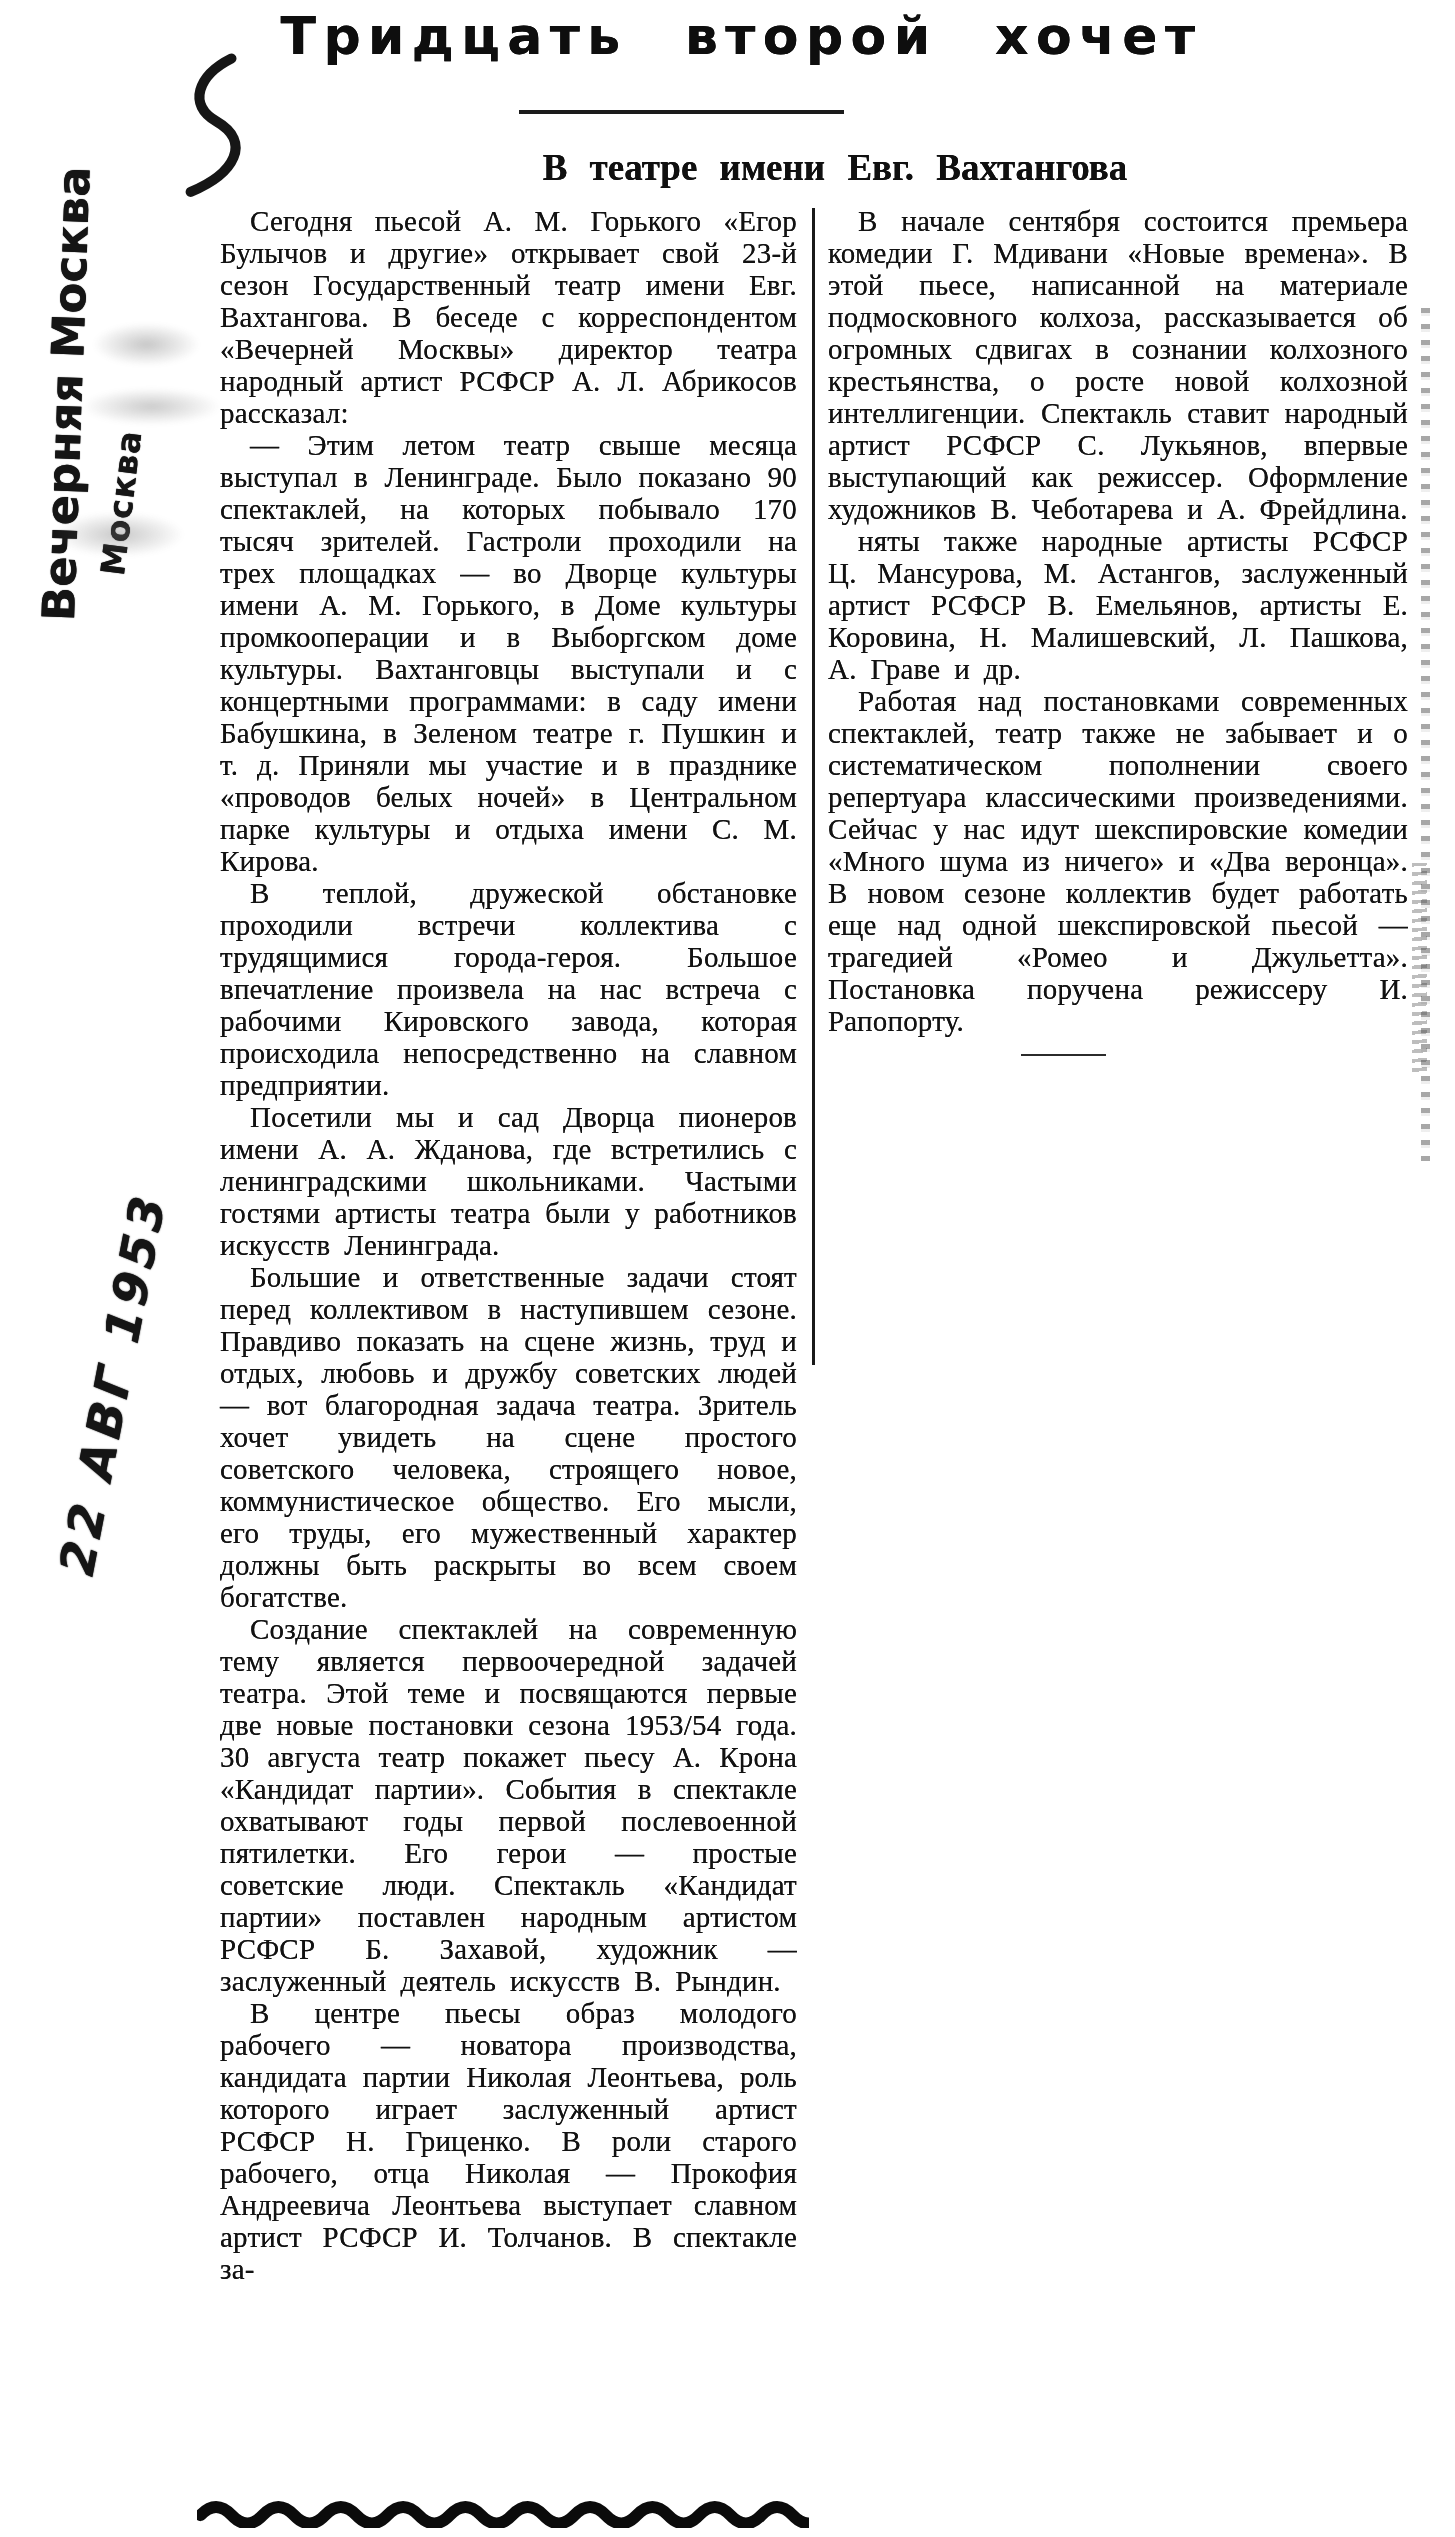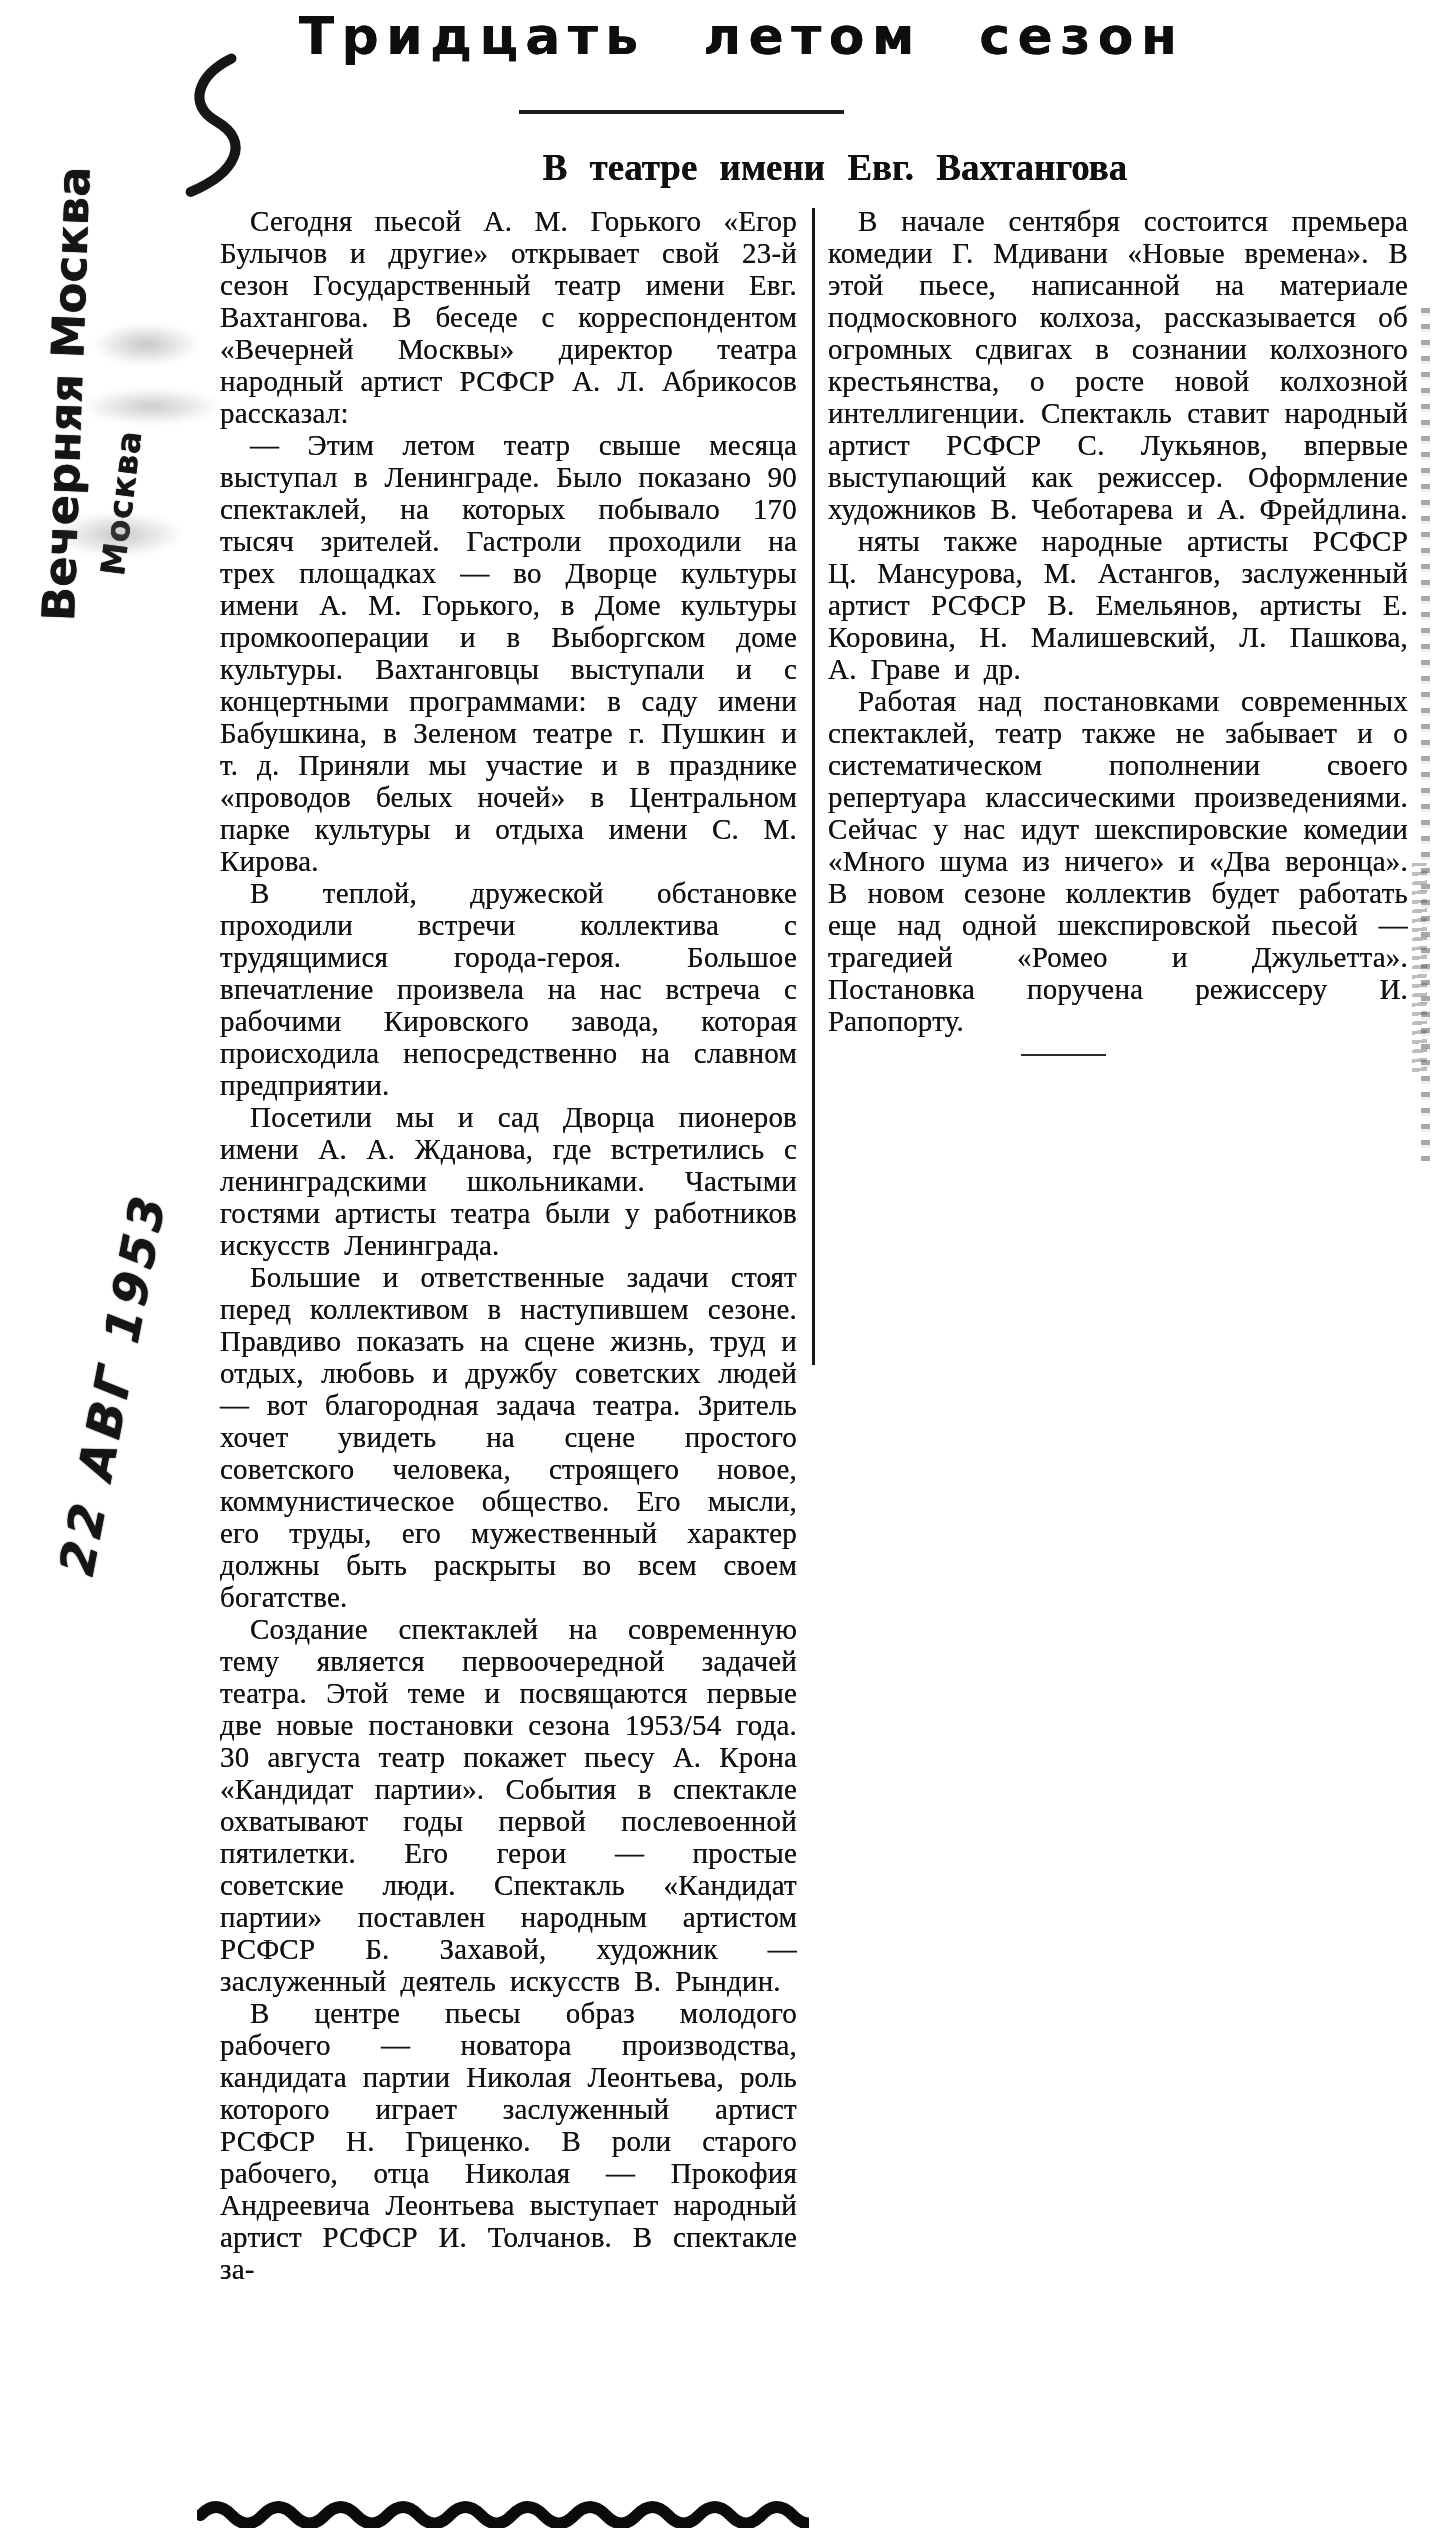--- a/index.html
+++ b/index.html
@@ -121,40 +121,40 @@
       rgba(70,70,70,0.5) 0 3.7px,
       transparent 3.7px 9.3px);
     filter:blur(0.7px); opacity:0.7;
   }
 </style>
 </head>
 <body>
 
 <div class="page">
 
-  <div class="title">Тридцать летом сезон</div>
+  <div class="title">Тридцать второй хочет</div>
   <div class="title-rule"></div>
   <div class="subtitle">В театре имени Евг. Вахтангова</div>
 
   <svg class="hand-mark" width="88" height="153" viewBox="0 0 95 165">
     <path d="M 18,152 C 66,132 84,98 46,76 C 14,58 26,26 62,8" fill="none" stroke="#161616" stroke-width="11" stroke-linecap="round"></path>
   </svg>
 
   <div class="stamp stamp-main">Вечерняя Москва</div>
   <div class="stamp stamp-city">Москва</div>
   <div class="stamp stamp-date">22 АВГ 1953</div>
 
   <div class="col col-left">
     <p>Сегодня пьесой А. М. Горького «Егор Булычов и другие» открывает свой 23-й сезон Государственный театр имени Евг. Вахтангова. В беседе с корреспондентом «Вечерней Москвы» директор театра народный артист РСФСР А. Л. Абрикосов рассказал:</p>
     <p>— Этим летом театр свыше месяца выступал в Ленинграде. Было показано 90 спектаклей, на которых побывало 170 тысяч зрителей. Гастроли проходили на трех площадках — во Дворце культуры имени А. М. Горького, в Доме культуры промкооперации и в Выборгском доме культуры. Вахтанговцы выступали и с концертными программами: в саду имени Бабушкина, в Зеленом театре г. Пушкин и т. д. Приняли мы участие и в празднике «проводов белых ночей» в Центральном парке культуры и отдыха имени С. М. Кирова.</p>
     <p>В теплой, дружеской обстановке проходили встречи коллектива с трудящимися города-героя. Большое впечатление произвела на нас встреча с рабочими Кировского завода, которая происходила непосредственно на славном предприятии.</p>
     <p>Посетили мы и сад Дворца пионеров имени А. А. Жданова, где встретились с ленинградскими школьниками. Частыми гостями артисты театра были у работников искусств Ленинграда.</p>
     <p>Большие и ответственные задачи стоят перед коллективом в наступившем сезоне. Правдиво показать на сцене жизнь, труд и отдых, любовь и дружбу советских людей — вот благородная задача театра. Зритель хочет увидеть на сцене простого советского человека, строящего новое, коммунистическое общество. Его мысли, его труды, его мужественный характер должны быть раскрыты во всем своем богатстве.</p>
     <p>Создание спектаклей на современную тему является первоочередной задачей театра. Этой теме и посвящаются первые две новые постановки сезона 1953/54 года. 30 августа театр покажет пьесу А. Крона «Кандидат партии». События в спектакле охватывают годы первой послевоенной пятилетки. Его герои — простые советские люди. Спектакль «Кандидат партии» поставлен народным артистом РСФСР Б. Захавой, художник — заслуженный деятель искусств В. Рындин.</p>
-    <p>В центре пьесы образ молодого рабочего — новатора производства, кандидата партии Николая Леонтьева, роль которого играет заслуженный артист РСФСР Н. Гриценко. В роли старого рабочего, отца Николая — Прокофия Андреевича Леонтьева выступает народный артист РСФСР И. Толчанов. В спектакле за-</p>
+    <p>В центре пьесы образ молодого рабочего — новатора производства, кандидата партии Николая Леонтьева, роль которого играет заслуженный артист РСФСР Н. Гриценко. В роли старого рабочего, отца Николая — Прокофия Андреевича Леонтьева выступает славном артист РСФСР И. Толчанов. В спектакле за-</p>
   </div>
 
   <div class="column-divider"></div>
 
   <div class="col col-right">
     <p>В начале сентября состоится премьера комедии Г. Мдивани «Новые времена». В этой пьесе, написанной на материале подмосковного колхоза, рассказывается об огромных сдвигах в сознании колхозного крестьянства, о росте новой колхозной интеллигенции. Спектакль ставит народный артист РСФСР С. Лукьянов, впервые выступающий как режиссер. Оформление художников В. Чеботарева и А. Фрейдлина.</p>
     <p>няты также народные артисты РСФСР Ц. Мансурова, М. Астангов, заслуженный артист РСФСР В. Емельянов, артисты Е. Коровина, Н. Малишевский, Л. Пашкова, А. Граве и др.</p>
     <p>Работая над постановками современных спектаклей, театр также не забывает и о систематическом пополнении своего репертуара классическими произведениями. Сейчас у нас идут шекспировские комедии «Много шума из ничего» и «Два веронца». В новом сезоне коллектив будет работать еще над одной шекспировской пьесой — трагедией «Ромео и Джульетта». Постановка поручена режиссеру И. Рапопорту.</p>
     <div class="end-dash"></div>
   </div>

